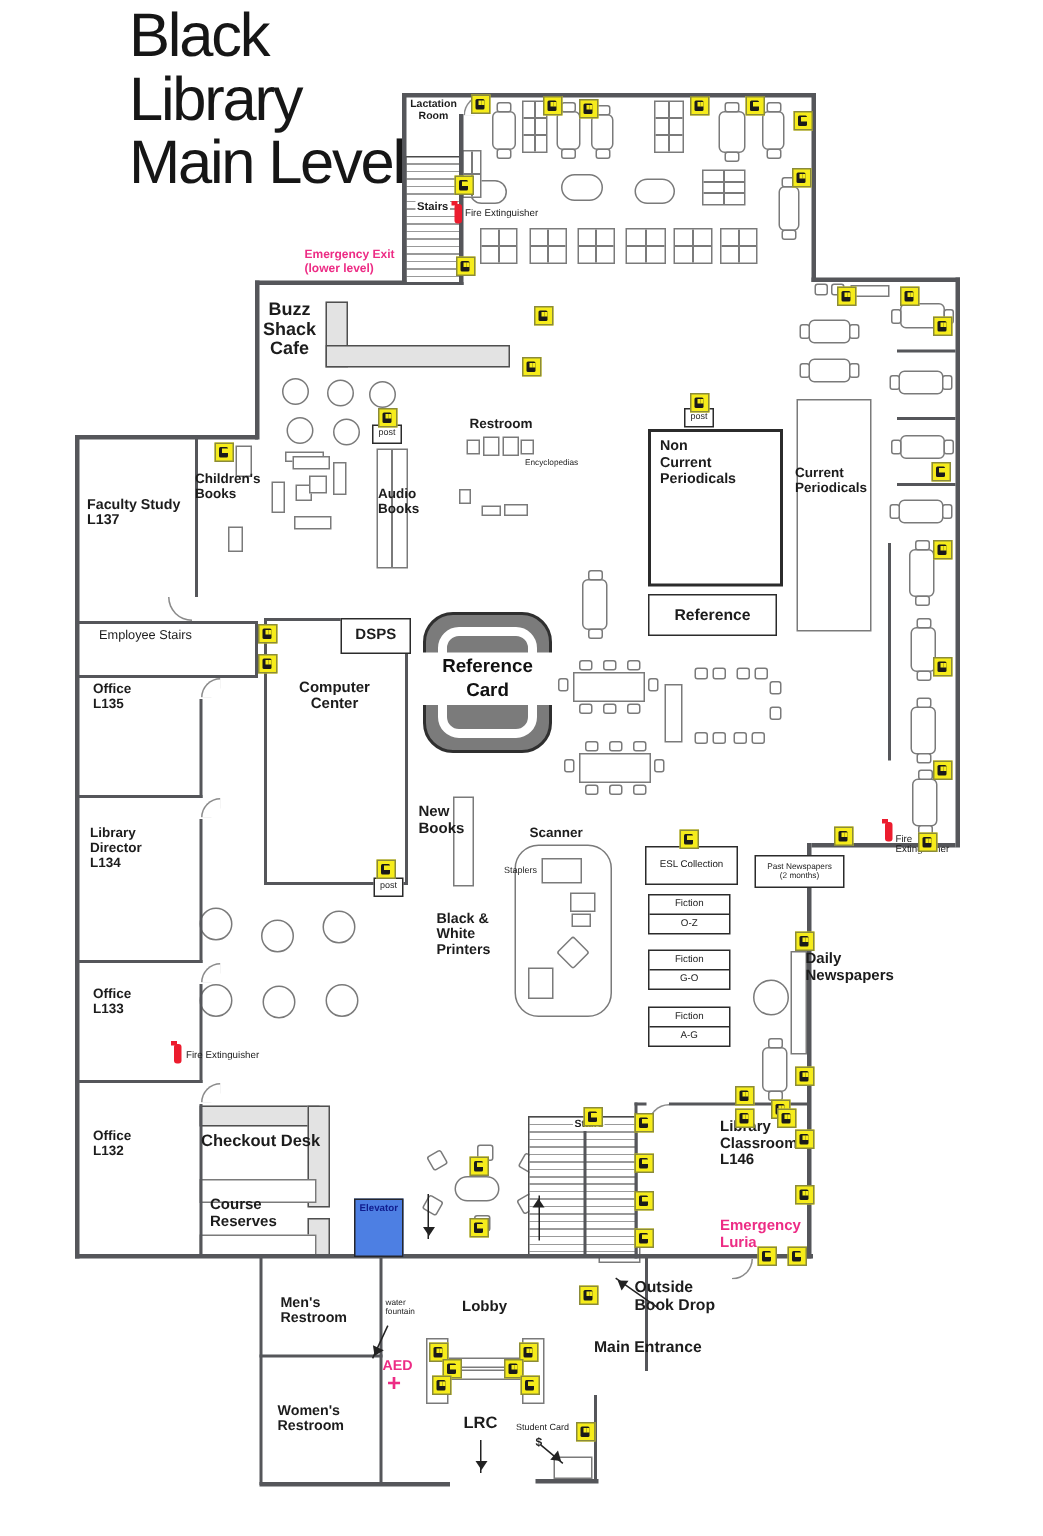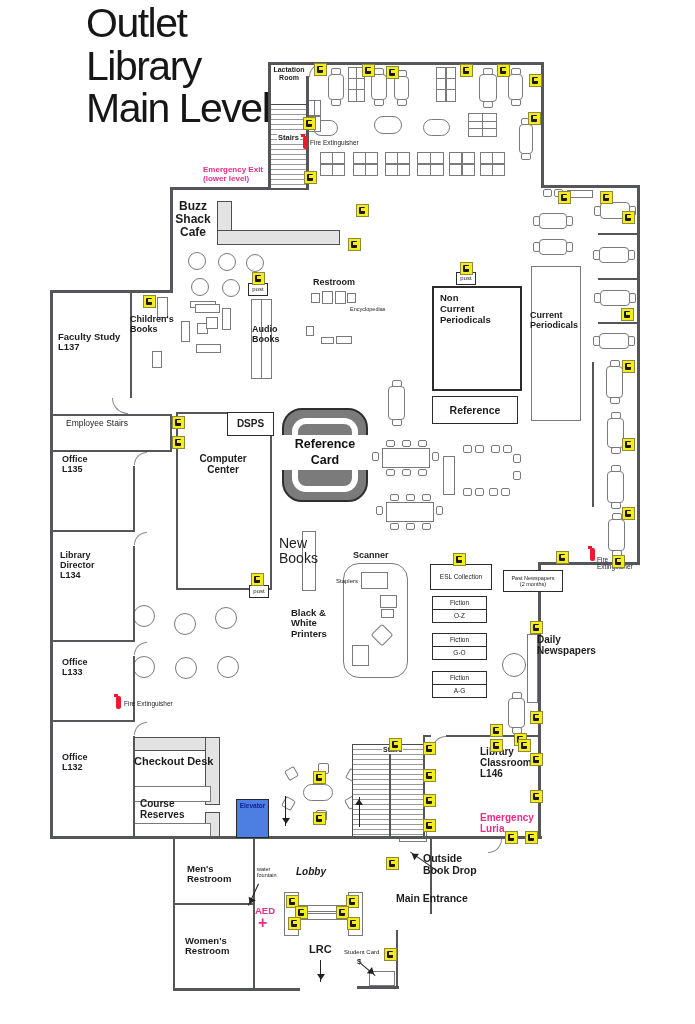--- a/index.html
+++ b/index.html
@@ -67,21 +67,21 @@
   .legend{position:absolute;left:53px;top:850px;z-index:8;font-size:9px;color:#222;width:130px}
   .legend-row{display:flex;align-items:flex-start;margin-bottom:7px}
   .legend-blue{display:inline-block;width:22px;height:22px;background:#4d7fe3;flex:none}
   .legend-text{margin-left:8px;line-height:1.2;white-space:pre-line;padding-top:4px}
 </style>
 </head>
 <body>
 
 <div id="page">
   <div class="title">
-    <div>Outlet</div>
+    <div>Black</div>
     <div>Library</div>
     <div>Main Level</div>
   </div>
 
   <div id="map">
       <div class="wall" style="left: 268px; top: 62px; width: 276px; height: 3px;"></div>
       <div class="wall" style="left: 541px; top: 62px; width: 3px; height: 126px;"></div>
       <div class="wall" style="left: 541px; top: 185px; width: 99px; height: 3px;"></div>
       <div class="wall" style="left: 637px; top: 185px; width: 3px; height: 380px;"></div>
       <div class="wall" style="left: 541px; top: 562px; width: 96px; height: 3px;"></div>
@@ -293,21 +293,21 @@
 Center</div>
       <div class="lbl" style="left: 62px; top: 455px; font-size: 9px; font-weight: 700;">Office
 L135</div>
       <div class="lbl" style="left: 60px; top: 551px; font-size: 9px; font-weight: 700;">Library
 Director
 L134</div>
       <div class="lbl" style="left: 62px; top: 658px; font-size: 9px; font-weight: 700;">Office
 L133</div>
       <div class="lbl" style="left: 62px; top: 753px; font-size: 9px; font-weight: 700;">Office
 L132</div>
-      <div class="lbl" style="left: 279px; top: 536px; font-size: 14px; font-weight: 400;">New
+      <div class="lbl" style="left: 279px; top: 536px; font-size: 10px; font-weight: 700;">New
 Books</div>
       <div class="lbl" style="left: 353px; top: 551px; font-size: 9px; font-weight: 700;">Scanner</div>
       <div class="lbl" style="left: 336px; top: 578px; font-size: 6px;">Staplers</div>
       <div class="lbl" style="left: 291px; top: 608px; font-size: 9.5px; font-weight: 700;">Black &amp;
 White
 Printers</div>
       <div class="lbl" style="left: 537px; top: 634px; font-size: 10px; font-weight: 700;">Daily
 Newspapers</div>
       <div class="lbl" style="left: 597px; top: 556px; font-size: 6.5px;">Fire
 Extinguisher</div>
@@ -322,21 +322,21 @@
 Luria</div>
       <div class="lbl" style="left: 423px; top: 853px; font-size: 10.5px; font-weight: 700;">Outside
 Book Drop</div>
       <div class="lbl" style="left: 396px; top: 893px; font-size: 10.5px; font-weight: 700;">Main Entrance</div>
       <div class="lbl" style="left: 187px; top: 864px; font-size: 9.5px; font-weight: 700;">Men's
 Restroom</div>
       <div class="lbl" style="left: 185px; top: 936px; font-size: 9.5px; font-weight: 700;">Women's
 Restroom</div>
       <div class="lbl" style="left: 257px; top: 866px; font-size: 5.5px;">water
 fountain</div>
-      <div class="lbl" style="left: 296px; top: 866px; font-size: 10px; font-weight: 700; font-style: italic;">Lobby</div>
+      <div class="lbl" style="left: 308px; top: 866px; font-size: 10px; font-weight: 700;">Lobby</div>
       <div class="lbl" style="left: 255px; top: 906px; font-size: 9.5px; font-weight: 700; color: rgb(237, 44, 133);">AED</div>
       <div class="lbl" style="left: 258px; top: 914px; font-size: 16px; font-weight: 700; color: rgb(237, 44, 133);">+</div>
       <div class="lbl" style="left: 309px; top: 943px; font-size: 11px; font-weight: 700;">LRC</div>
       <div class="lbl" style="left: 344px; top: 949px; font-size: 6px;">Student Card</div>
       <div class="lbl" style="left: 357px; top: 958px; font-size: 8px; font-weight: 700;">$</div>
       <div class="lbl bg" style="left: 382px; top: 746px; font-size: 7px; font-weight: 700;">Stairs</div>
       <div class="outlet" style="left: 314px; top: 63px;"></div>
       <div class="outlet" style="left: 362px; top: 64px;"></div>
       <div class="outlet" style="left: 386px; top: 66px;"></div>
       <div class="outlet" style="left: 460px; top: 64px;"></div>

